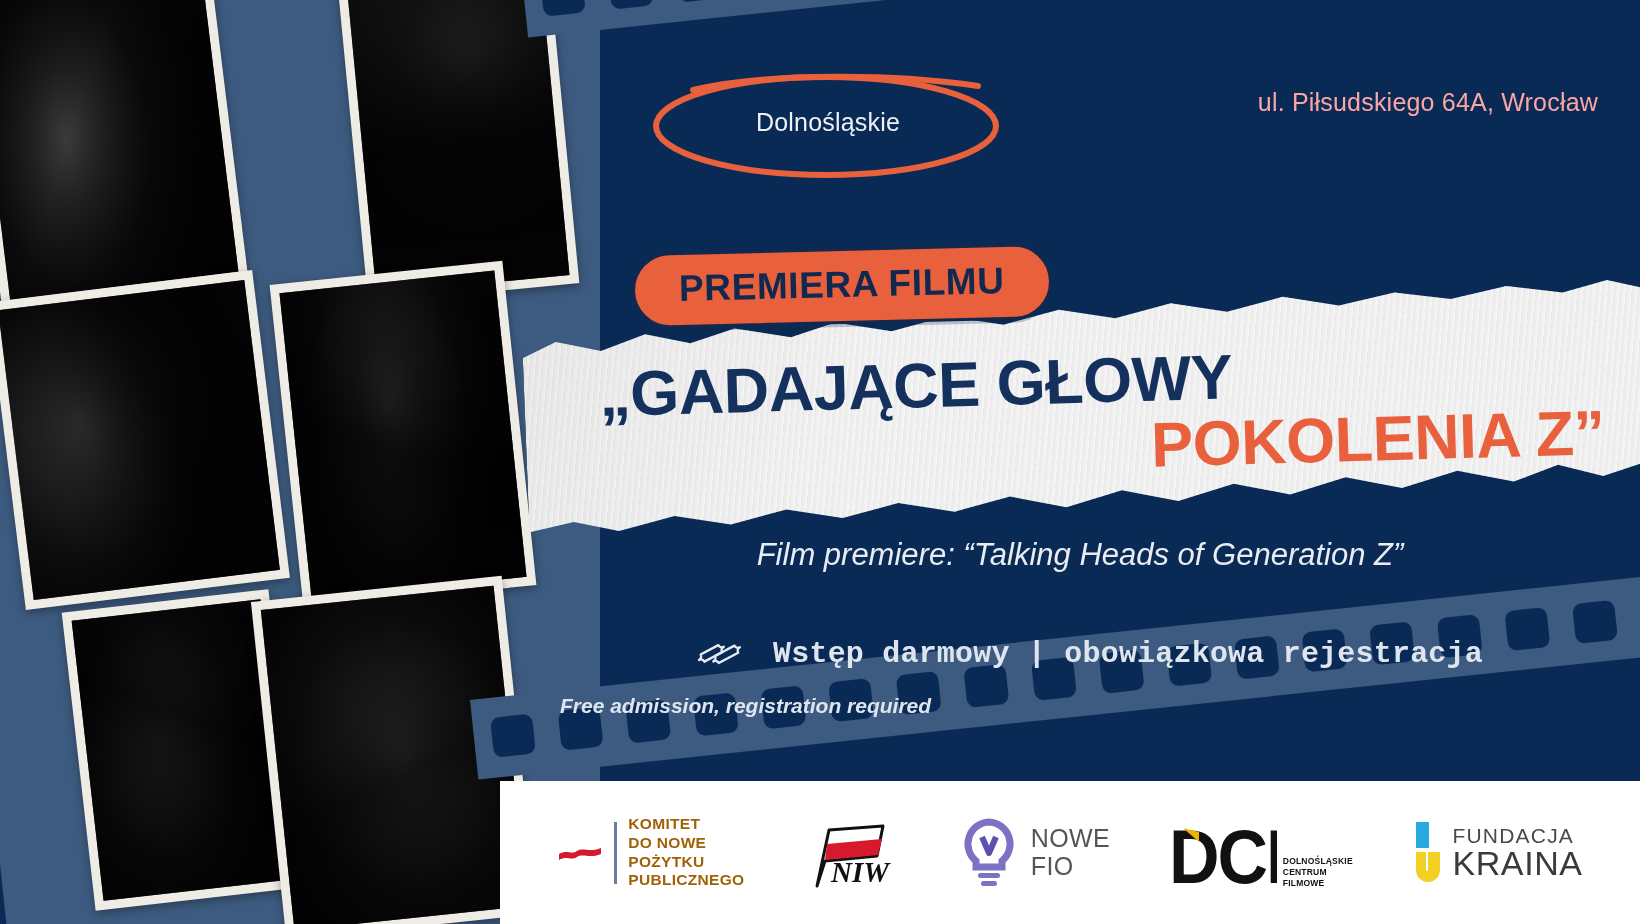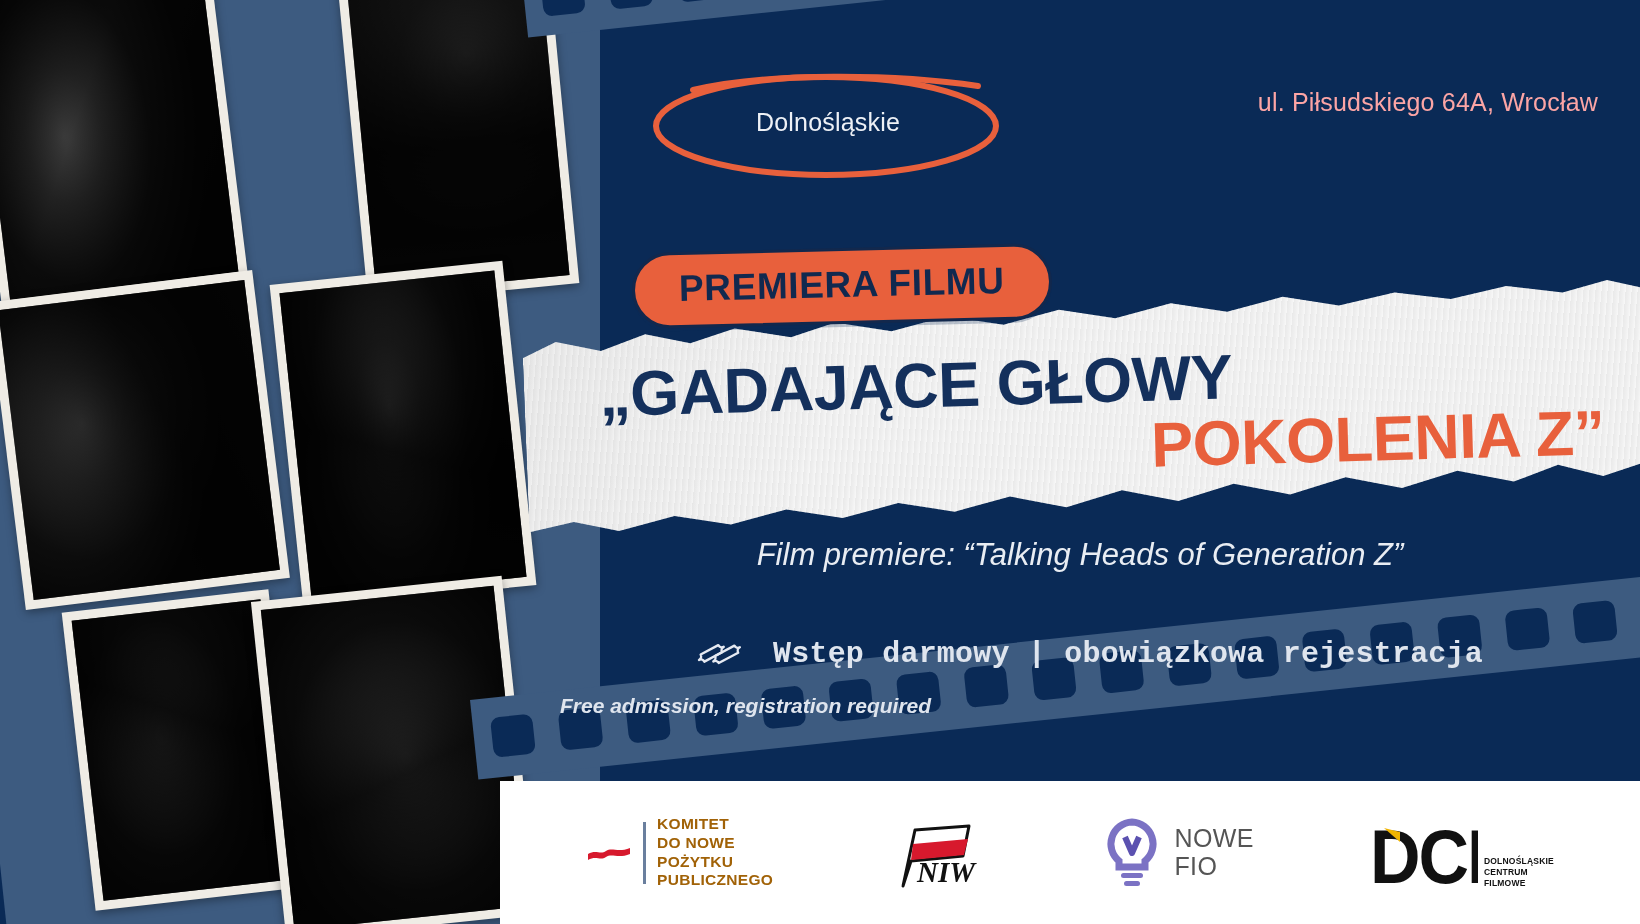--- a/index.html
+++ b/index.html
@@ -317,15 +317,25 @@
         <text x="0" y="66" font-family="Liberation Sans, sans-serif" font-size="70" font-weight="700" transform="scale(1.0,1.08)" fill="#111" letter-spacing="-2">DCF</text>
         <path d="M14 16 L30 30 L30 20 Z" fill="#f0b400"></path>
       </svg>
       <div class="dcf-cap">
         <div>DOLNOŚLĄSKIE</div>
         <div>CENTRUM</div>
         <div>FILMOWE</div>
       </div>
     </div>
 
+    <div class="logo-slot">
+      <svg width="30" height="70" viewBox="0 0 30 70">
+        <rect x="5" y="4" width="13" height="26" fill="#28a9e0"></rect>
+        <path d="M5 34 L5 52 a12 12 0 0 0 24 0 L29 34 L17 34 L17 52 a1 1 0 0 1 -2 0 L15 34 Z" fill="#f2d024"></path>
+      </svg>
+      <div class="fu-txt">
+        <div class="fu-l1">FUNDACJA</div>
+        <div class="fu-l2">KRAINA</div>
+      </div>
+    </div>
 
   </div>
 </div>
 
 </body></html>

